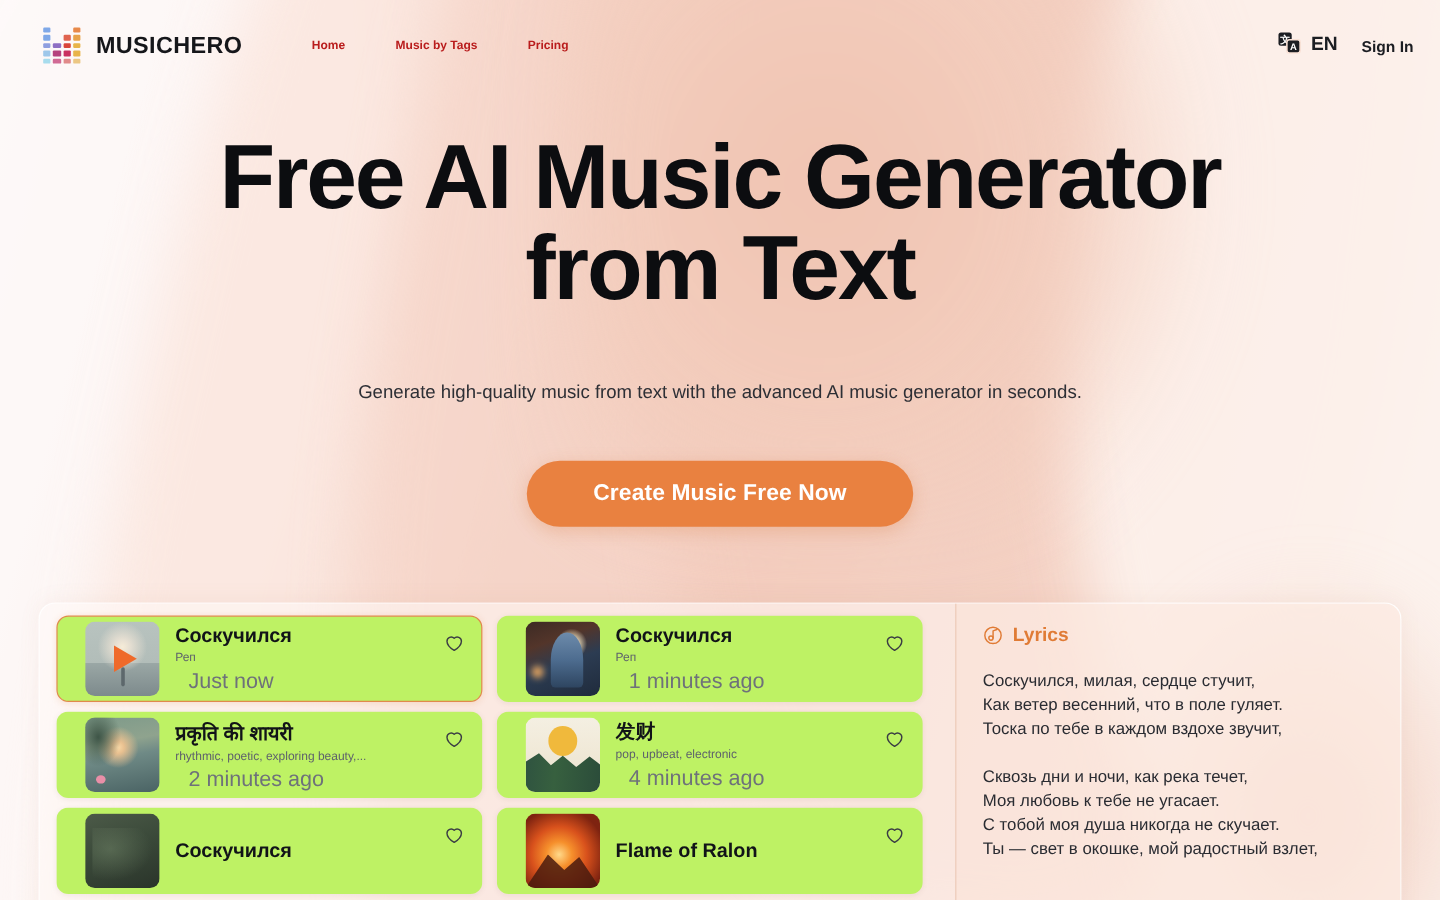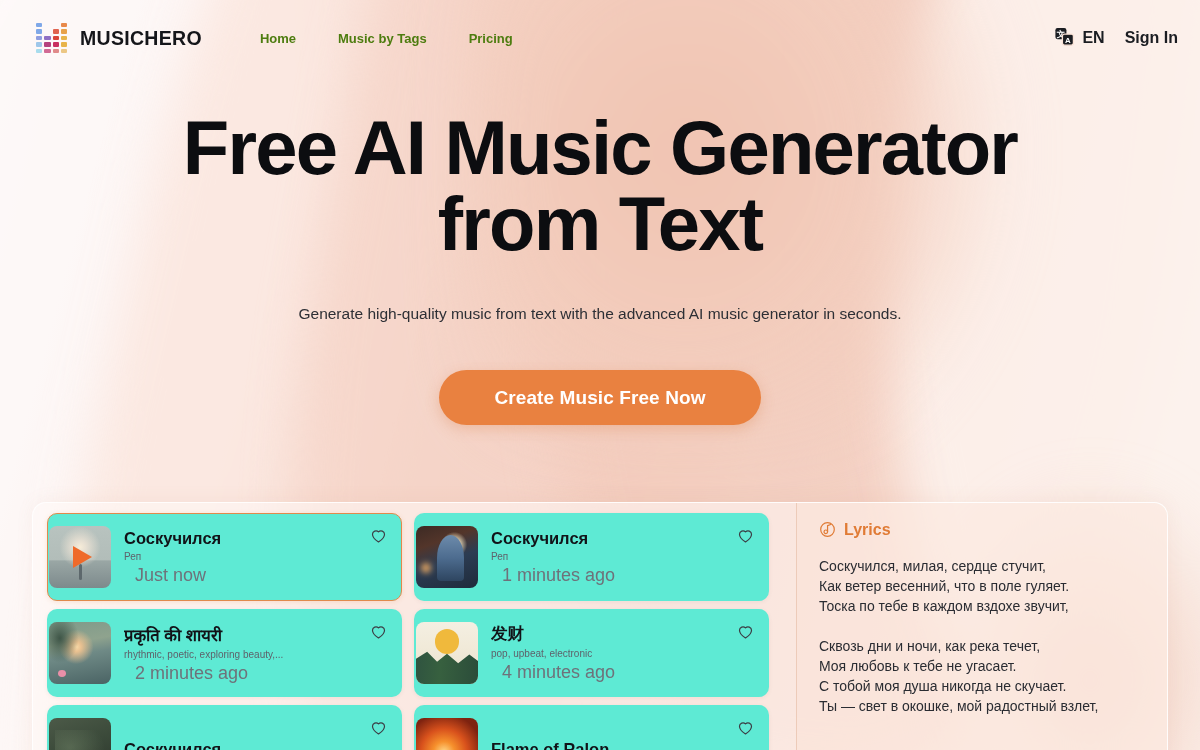--- a/index.html
+++ b/index.html
@@ -120,23 +120,23 @@
     letter-spacing: .3px;
     color: #15161a;
   }
   #main-nav {
     display: flex;
     align-items: center;
     gap: 42px;
     margin-left: 58px;
   }
   #main-nav a {
-    font-size: 13px;
-    font-weight: bold;
-    color: #4d7c0f;
+    font-size: 10px;
+    font-weight: bold;
+    color: #b91c1c;
     text-decoration: none;
     cursor: pointer;
   }
   .header-right {
     margin-left: auto;
     display: flex;
     align-items: center;
     gap: 20px;
   }
   .lang-switch {
@@ -144,21 +144,21 @@
     align-items: center;
     gap: 7px;
     cursor: pointer;
   }
   .lang-code {
     font-size: 16px;
     font-weight: bold;
     color: #1b1d22;
   }
   .signin-link {
-    font-size: 16px;
+    font-size: 13px;
     font-weight: bold;
     color: #1b1d22;
     text-decoration: none;
     cursor: pointer;
   }
 
   
   #hero {
     position: relative;
     z-index: 4;
@@ -168,21 +168,21 @@
   #hero-title {
     font-size: 76px;
     line-height: 1.0;
     font-weight: bold;
     letter-spacing: -1.8px;
     color: #0c0d10;
     max-width: 900px;
     margin: 2px auto;
   }
   #hero-subtitle {
-    margin-top: 43px;
+    margin-top: 57px;
     font-size: 15.5px;
     color: #2d2f35;
   }
   #cta-button {
     margin: 47px auto 0;
     display: block;
     width: 322px;
     height: 55px;
     border: none;
     border-radius: 28px;
@@ -217,27 +217,27 @@
     flex: none;
     padding: 10px 14px 0 14px;
     display: flex;
     flex-wrap: wrap;
     align-content: flex-start;
     gap: 8px 12px;
     overflow: hidden;
   }
   .song-card {
     width: 355px;
-    height: 88px;
-    background: #5eead4;
+    height: 72px;
+    background: #bef264;
     border: 1px solid transparent;
     border-radius: 10px;
     display: flex;
     align-items: center;
-    padding: 0 12px 0 1px;
+    padding: 0 12px 0 23px;
     gap: 13px;
     cursor: pointer;
     box-shadow: 0 1px 4px rgba(120,90,75,.08);
   }
   .song-card.selected {
     border-color: #e08a4c;
     box-shadow: 0 1px 5px rgba(224,138,76,.18);
   }
   .thumb {
     position: relative;

